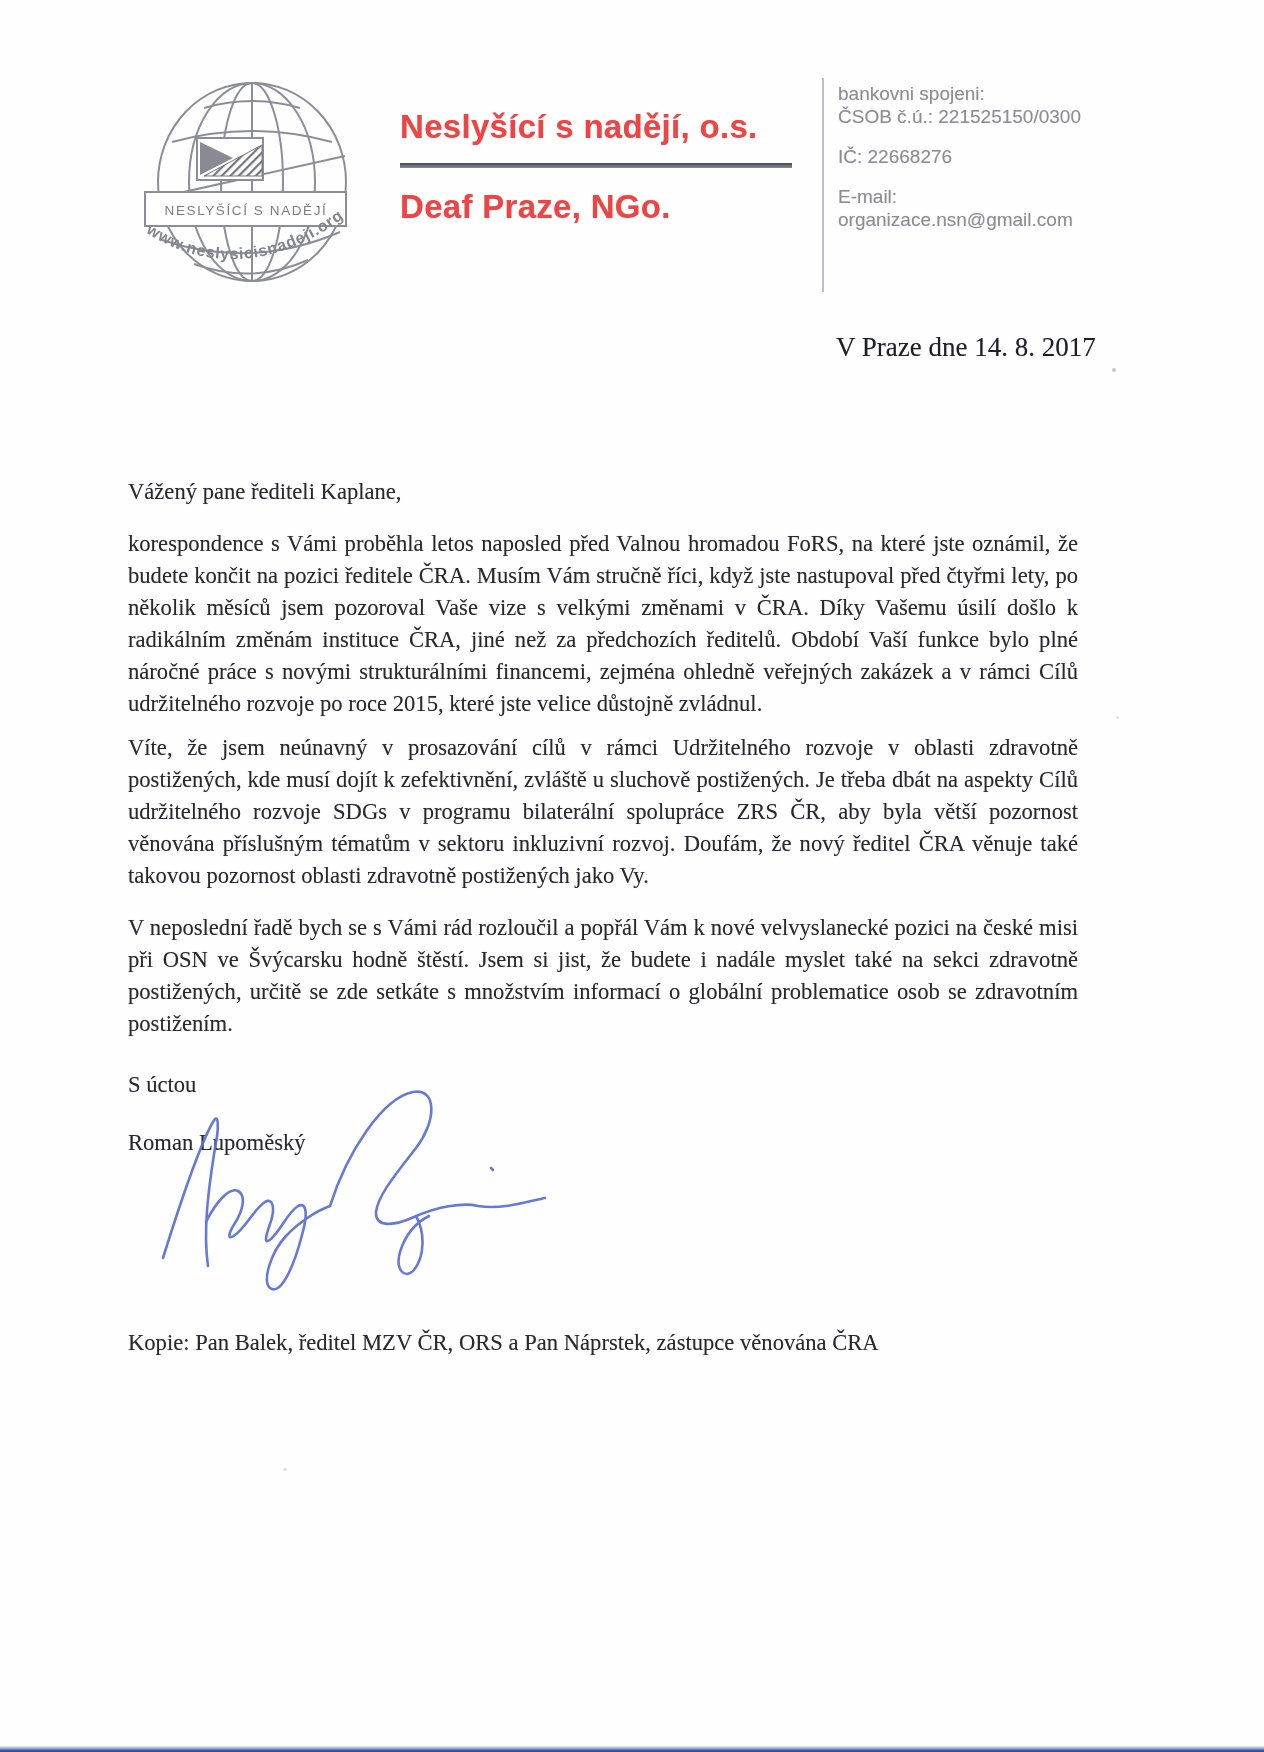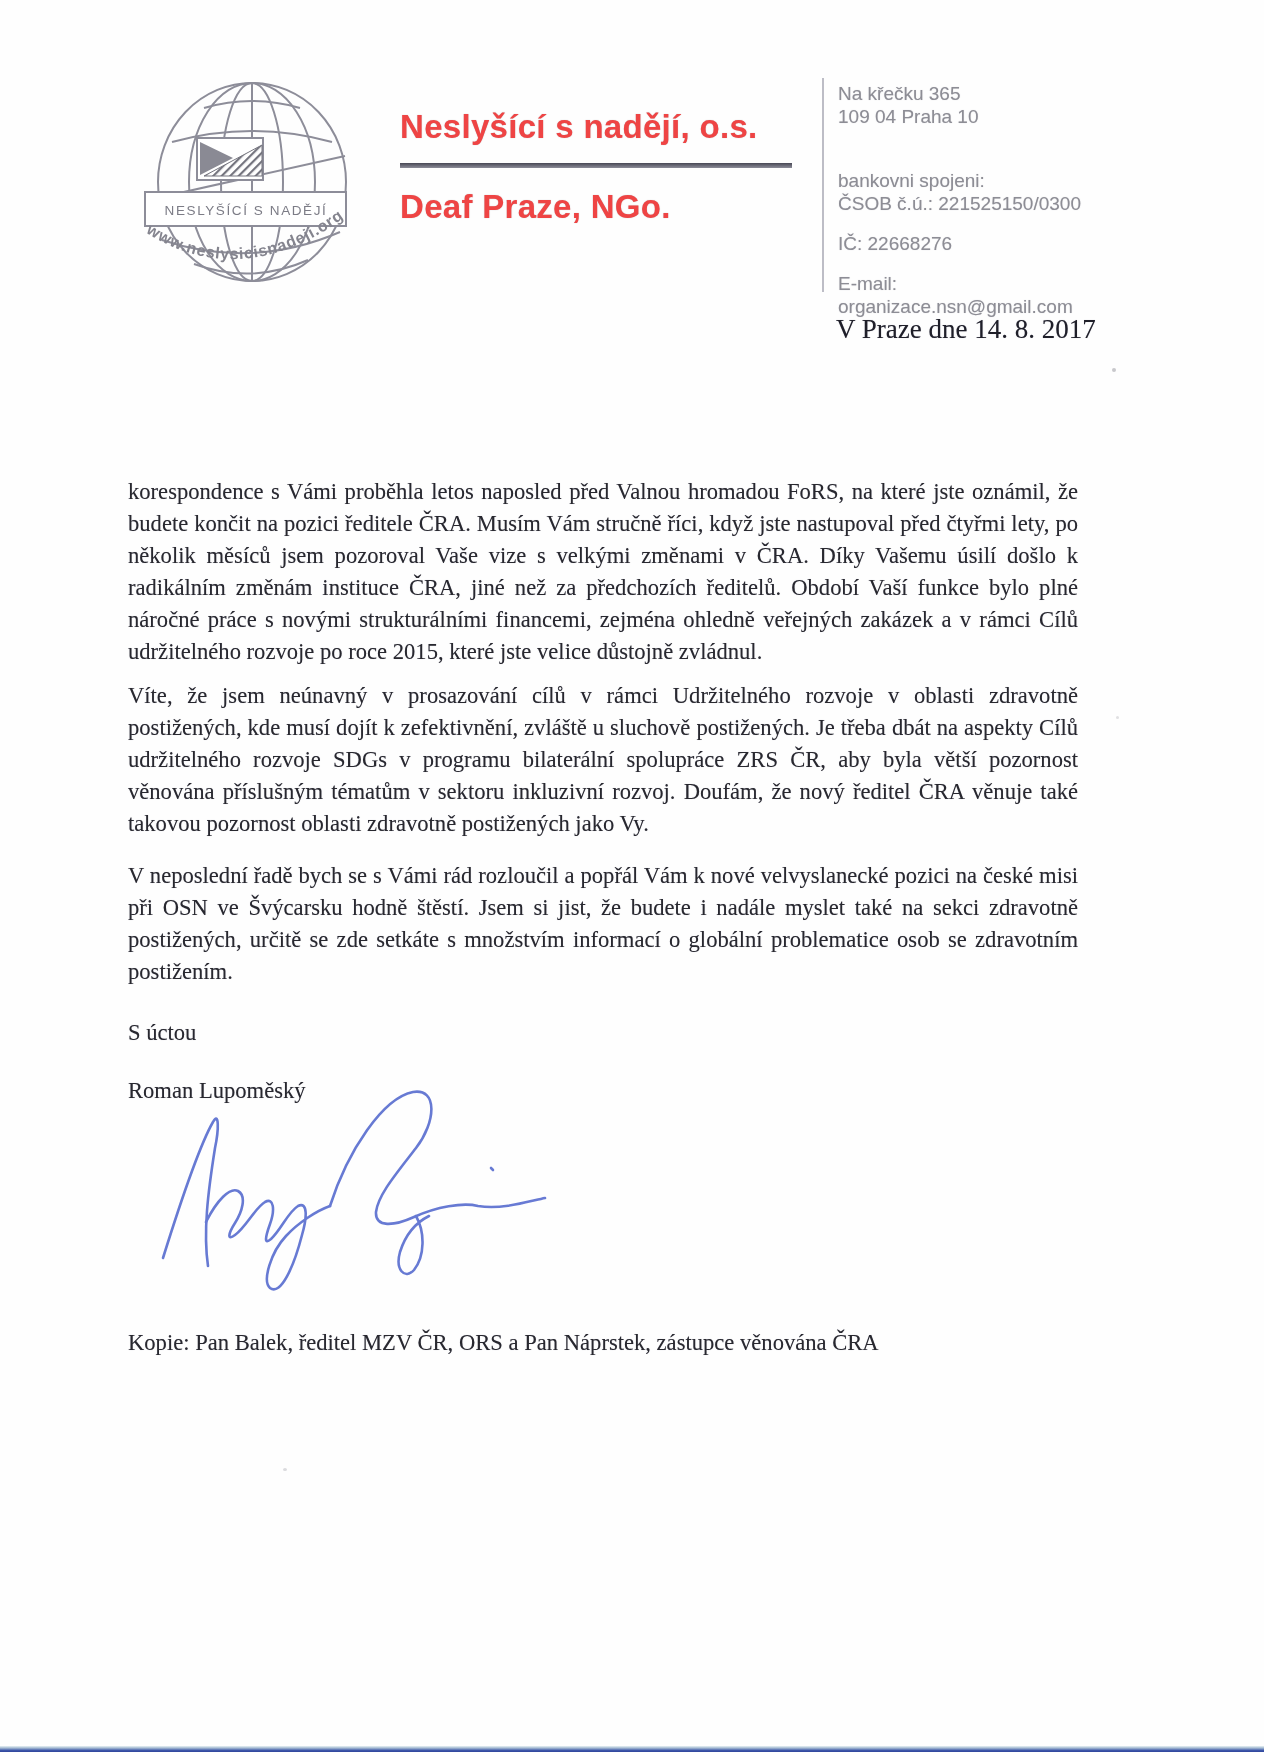--- a/index.html
+++ b/index.html
@@ -39,21 +39,21 @@
   }
   .contact{
     position:absolute;left:838px;top:82px;width:300px;
     font-family:"Liberation Sans", sans-serif;
     font-size:19px;line-height:23px;color:#8d8d95;
     text-shadow:0 0 1px rgba(141,141,149,0.4);
   }
   .contact .block{margin-bottom:17px;}
   .contact .block.addr{margin-bottom:41px;}
   .dateline{
-    position:absolute;left:836px;top:314px;
+    position:absolute;left:836px;top:332px;
     font-size:27px;color:#1f1f29;
     text-shadow:0 0 0.7px rgba(40,40,70,0.4);
     white-space:nowrap;
   }
 
   
   .letter-body{
     position:absolute;left:128px;top:476px;width:950px;
     font-size:22.6px;line-height:32px;color:#28282f;
     text-shadow:0 0 0.7px rgba(45,45,80,0.35);
@@ -132,40 +132,37 @@
 
   <div class="org-names">
     <div class="org-cz">Neslyšící s nadějí, o.s.</div>
     <div class="org-rule"></div>
     <div class="org-en">Deaf Praze, NGo.</div>
   </div>
 
   <div class="v-divider"></div>
 
   <div class="contact">
-    <div class="block addr">
-      <div>Na křečku 365</div>
-      <div>109 04 Praha 10</div>
-    </div>
     <div class="block">
       <div>bankovni spojeni:</div>
       <div>ČSOB č.ú.: 221525150/0300</div>
     </div>
     <div class="block">
       <div>IČ: 22668276</div>
     </div>
     <div class="block">
       <div>E-mail:</div>
       <div>organizace.nsn@gmail.com</div>
     </div>
   </div>
 
   <div class="dateline">V Praze dne 14. 8. 2017</div>
 
   <div class="letter-body">
+    <div class="salutation">Vážený pane řediteli Kaplane,</div>
     <p class="para">korespondence s Vámi proběhla letos naposled před Valnou hromadou FoRS, na které jste oznámil, že budete končit na pozici ředitele ČRA. Musím Vám stručně říci, když jste nastupoval před čtyřmi lety, po několik měsíců jsem pozoroval Vaše vize s velkými změnami v ČRA. Díky Vašemu úsilí došlo k radikálním změnám instituce ČRA, jiné než za předchozích ředitelů. Období Vaší funkce bylo plné náročné práce s novými strukturálními financemi, zejména ohledně veřejných zakázek a v rámci Cílů udržitelného rozvoje po roce 2015, které jste velice důstojně zvládnul.</p>
     <p class="para">Víte, že jsem neúnavný v prosazování cílů v rámci Udržitelného rozvoje v oblasti zdravotně postižených, kde musí dojít k zefektivnění, zvláště u sluchově postižených. Je třeba dbát na aspekty Cílů udržitelného rozvoje SDGs v programu bilaterální spolupráce ZRS ČR, aby byla větší pozornost věnována příslušným tématům v sektoru inkluzivní rozvoj. Doufám, že nový ředitel ČRA věnuje také takovou pozornost oblasti zdravotně postižených jako Vy.</p>
     <p class="para">V neposlední řadě bych se s Vámi rád rozloučil a popřál Vám k nové velvyslanecké pozici na české misi při OSN ve Švýcarsku hodně štěstí. Jsem si jist, že budete i nadále myslet také na sekci zdravotně postižených, určitě se zde setkáte s množstvím informací o globální problematice osob se zdravotním postižením.</p>
     <div class="closing">S úctou</div>
     <div class="signer">Roman Lupoměský</div>
   </div>
 
   <div class="signature">
     <svg viewBox="0 0 480 220">
       <g fill="none" stroke="#5b6fd0" stroke-width="2.6" stroke-linecap="round" stroke-linejoin="round" opacity="0.92">

